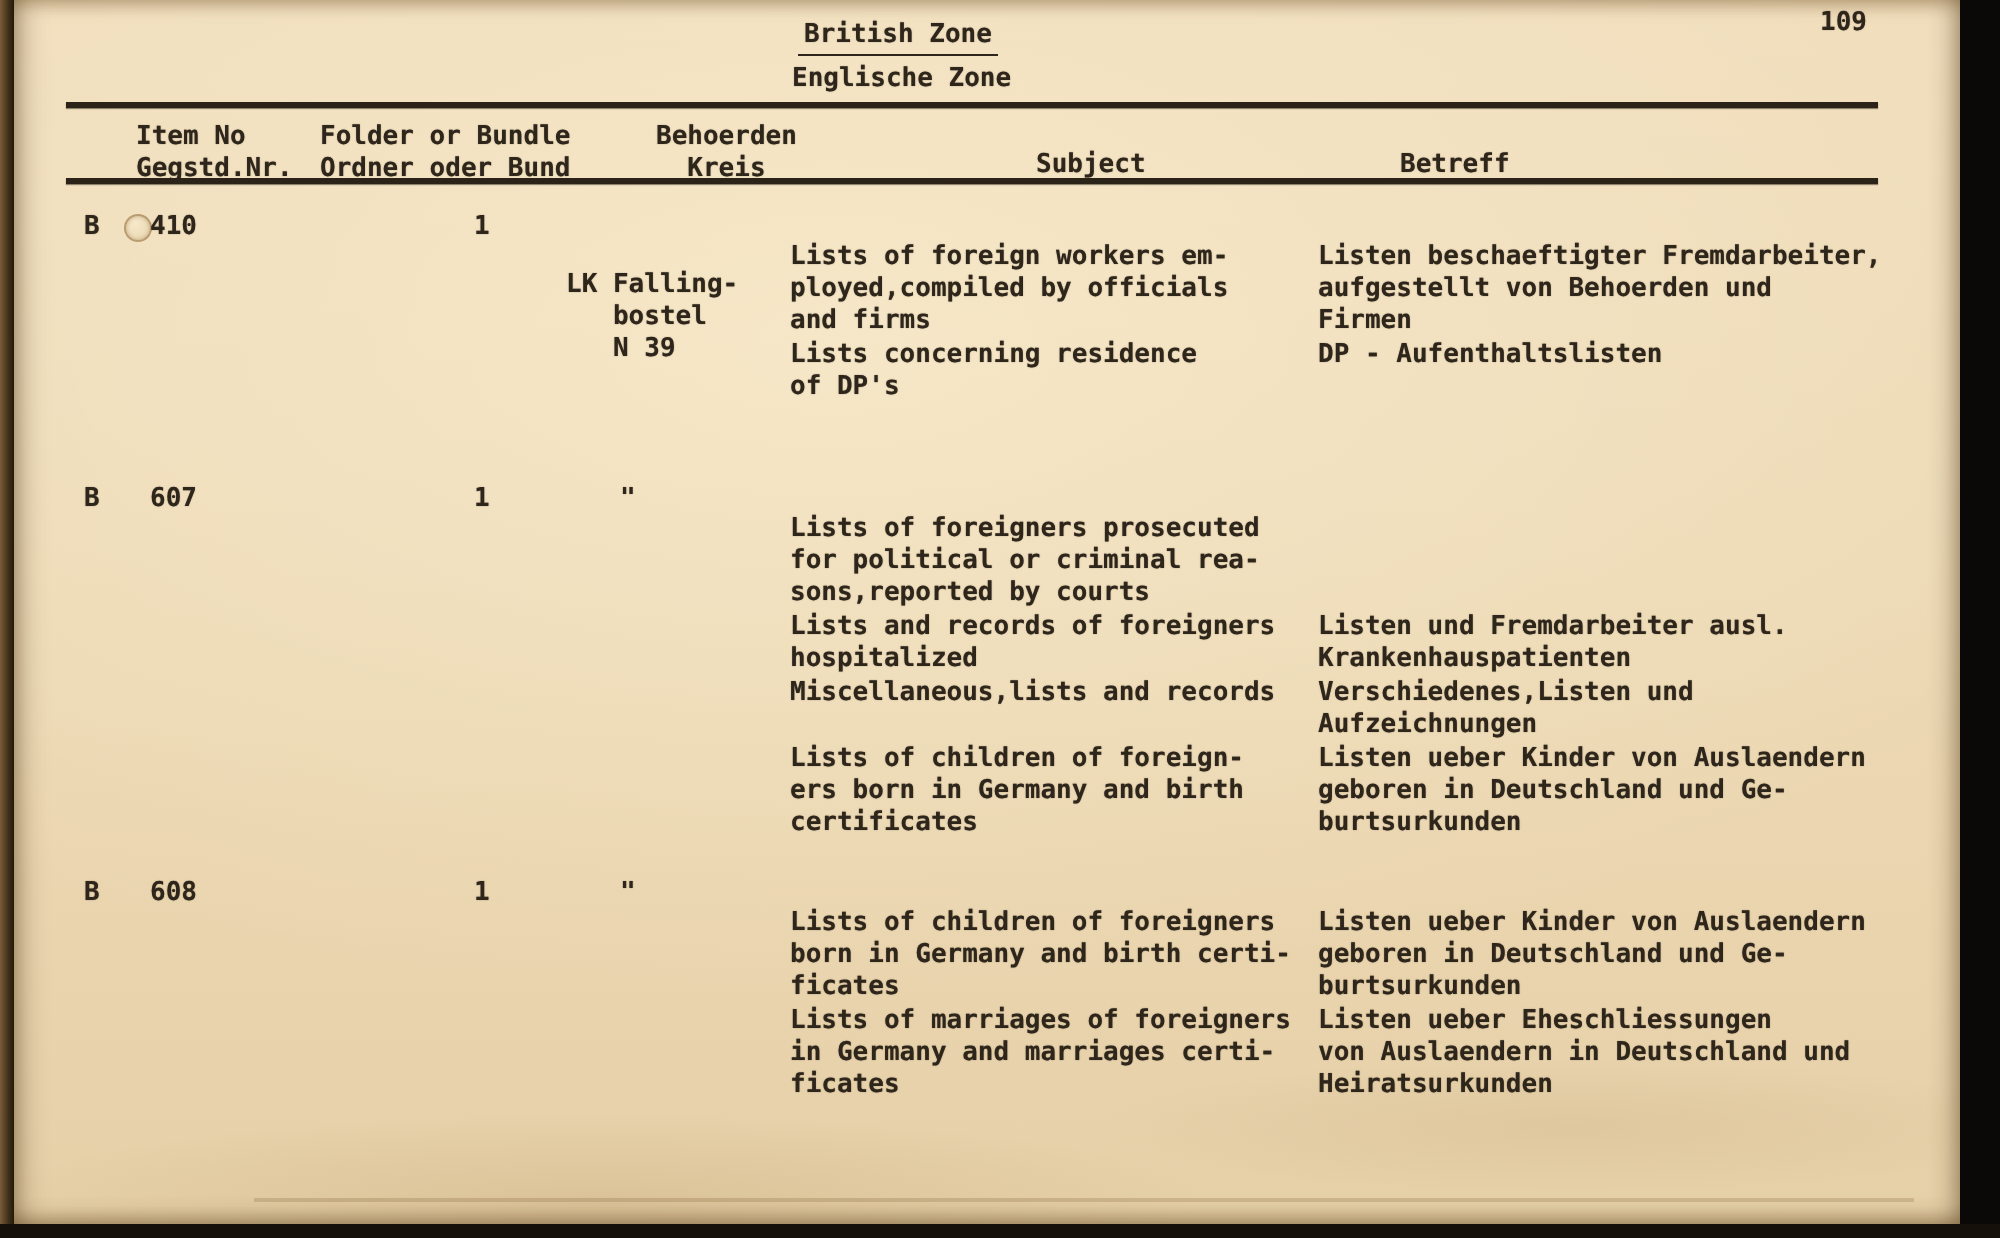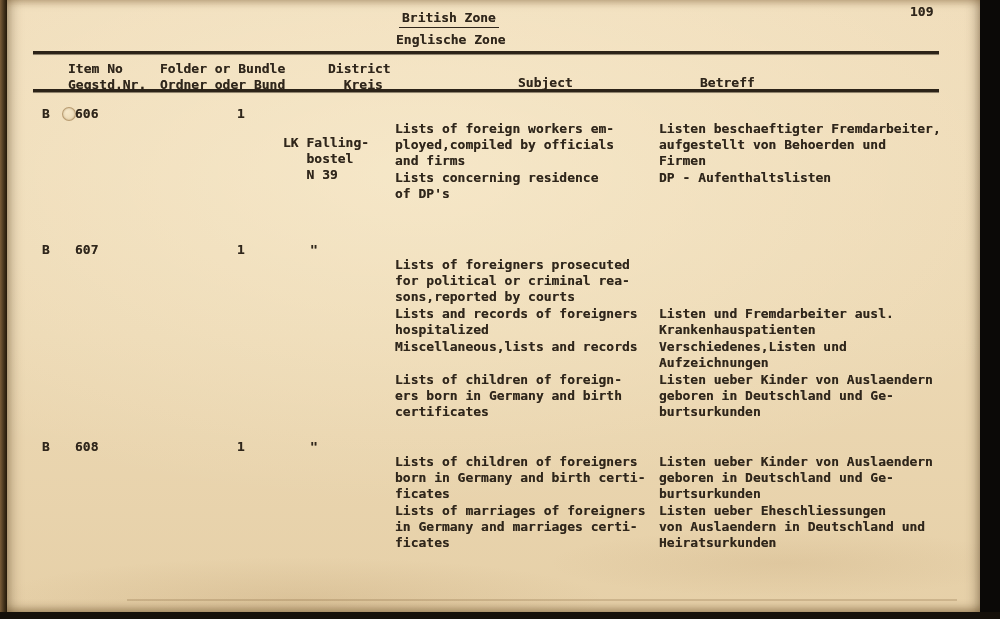--- a/index.html
+++ b/index.html
@@ -79,31 +79,31 @@
   <div class="abs ink page-number">109</div>
   <div class="abs ink doc-title">British Zone</div>
   <div class="abs ink doc-subtitle">Englische Zone</div>
 
   <div class="rule rule-top"></div>
 
   <div class="abs ink pre hdr-item">Item No
 Gegstd.Nr.</div>
   <div class="abs ink pre hdr-folder">Folder or Bundle
 Ordner oder Bund</div>
-  <div class="abs ink pre hdr-district">District
+  <div class="abs ink pre hdr-district">Behoerden
   Kreis</div>
   <div class="abs ink hdr-subject">Subject</div>
   <div class="abs ink hdr-betreff">Betreff</div>
 
   <div class="rule rule-bottom"></div>
 
   <div class="row row-1">
     <span class="punch-hole"></span>
     <div class="cell-zone ink">B</div>
-    <div class="cell-item ink">606</div>
+    <div class="cell-item ink">410</div>
     <div class="cell-folder ink">1</div>
     <div class="cell-district ink pre">LK Falling-
    bostel
    N 39</div>
     <div class="entries">
       <div class="entry">
         <div class="subject ink pre">Lists of foreign workers em-
 ployed,compiled by officials
 and firms</div>
         <div class="betreff ink pre">Listen beschaeftigter Fremdarbeiter,

